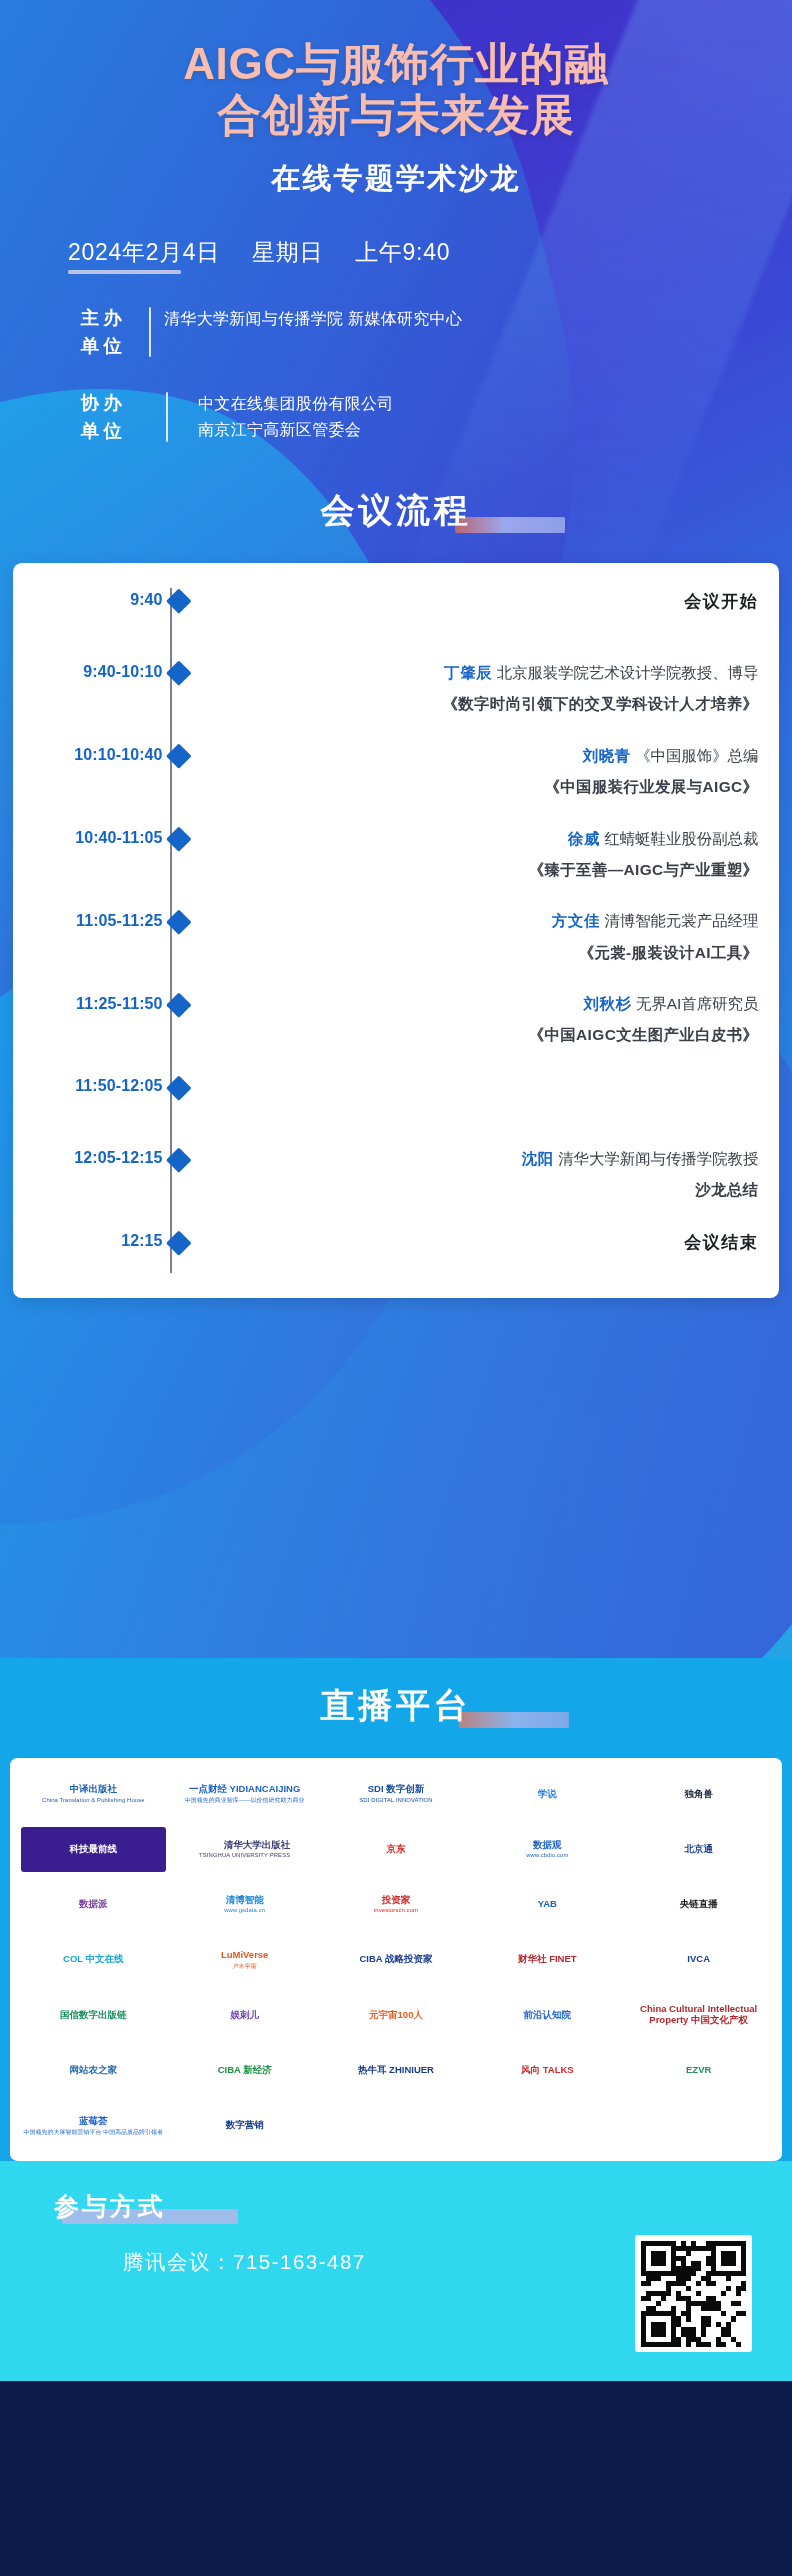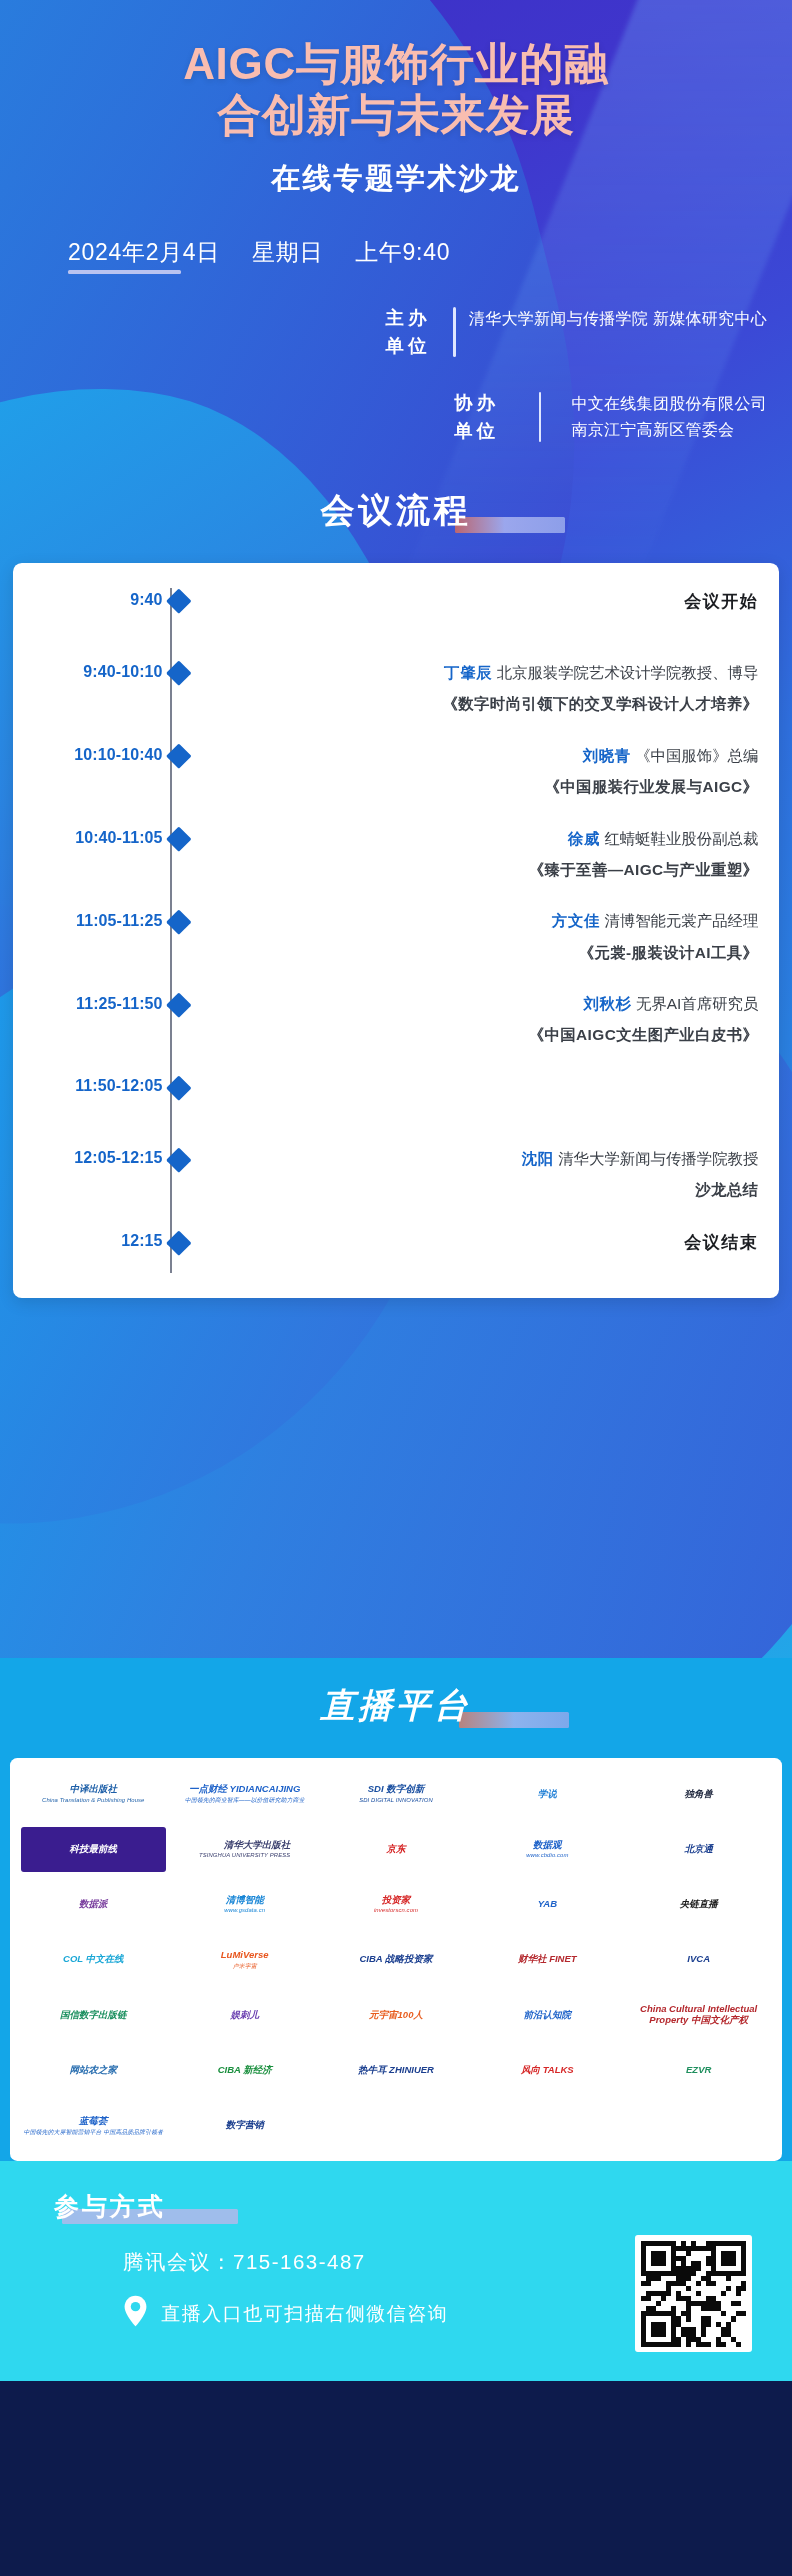--- a/index.html
+++ b/index.html
@@ -57,21 +57,21 @@
     margin-top:38px; display:flex; align-items:baseline; gap:32px;
     padding-left:43px; color:#ffffff; font-size:23px; letter-spacing:0.7px;
   }
   .date-main{ position:relative; padding-bottom:4.4px; }
   .date-main::after{
     content:""; position:absolute; left:0; right:26%; bottom:-1.5px; height:3.7px;
     background:#b9c3f0; border-radius:1.5px;
   }
 
   
-  .org-block{ margin-top:32px; display:flex; padding-left:45px;justify-content:flex-end; }
+  .org-block{ margin-top:32px; display:flex; padding-left:45px; }
   .org-block.second{ margin-top:29px;gap:17px; }
   .org-label{
     flex:0 0 auto; font-size:18.3px; font-weight:bold; color:#ffffff;
     line-height:1.52; letter-spacing:4.4px; text-align:center; width:67px;
   }
   .org-divider{ width:2.2px; background:#dfe6ff; margin:2.9px 13.2px 2.9px 11.7px; border-radius:1.5px; }
   .org-values{ font-size:16px; color:#ffffff; line-height:1.64; letter-spacing:0.3px; padding-top:1.5px; }
   .org-values .vl{ display:block; white-space:nowrap; }
   .org-values .indent{ padding-left:0; }
 
@@ -115,21 +115,21 @@
     border-radius:1.5px;
   }
   .row-body{ flex:1; padding-left:53px; padding-top:0.7px; }
   .r-l1{ font-size:15.4px; line-height:1.5; color:#3a3f47; }
   .r-l1 .nm{ color:#1565c9; font-weight:bold; letter-spacing:0.7px; }
   .r-l1 .plain-strong{ color:#1b1d21; font-weight:bold; letter-spacing:1.5px; font-size:17px; }
   .r-l2{ font-size:15.4px; line-height:1.5; color:#3a3f47; font-weight:bold; margin-top:8px; letter-spacing:0.4px;}
 
   
   .live{
-    position:relative; width:792px; background:#13a6e8; padding:25px 0 0 0;font-style:italic;
+    position:relative; width:792px; background:#13a6e8; padding:25px 0 0 0;
   }
   .live-head{ text-align:center; position:relative; padding-bottom:7.3px; }
   .live-head span{ font-size:34px; font-weight:bold; color:#fff; letter-spacing:3.7px; position:relative; z-index:2; }
   .live-head::after{
     content:""; position:absolute; left:58%; top:29px; width:110px; height:16px;
     background:linear-gradient(90deg,#e07a64 0%,#aab6ef 50%,#97a9ec 100%);
     opacity:.8; z-index:1; border-radius:1.5px;
   }
   .logo-card{
     margin:22px 10.3px 0 10.3px; background:#fff; border-radius:7.3px;
@@ -464,29 +464,20 @@
       </div>
     </div>
 </div>
 
 <div class="join">
   <div class="join-head">
     <span>参与方式</span>
   </div>
   <div class="join-lines">
     <div class="join-l1">腾讯会议：715-163-487</div>
-    <div class="join-l2">
-      <span class="pin">
-        <svg width="25" height="32" viewBox="0 0 34 44">
-          <path d="M17 1C8.7 1 2 7.7 2 16c0 11 15 27 15 27s15-16 15-27C32 7.7 25.3 1 17 1z" fill="#ffffff"></path>
-          <circle cx="17" cy="16" r="6.5" fill="#2fd8ef"></circle>
-        </svg>
-      </span>
-      <span>直播入口也可扫描右侧微信咨询</span>
-    </div>
   </div>
   <div class="qr">
     <div class="qr-grid" id="qr-grid">
         <i></i>
         <i></i>
         <i></i>
         <i></i>
         <i></i>
         <i></i>
         <i></i>

